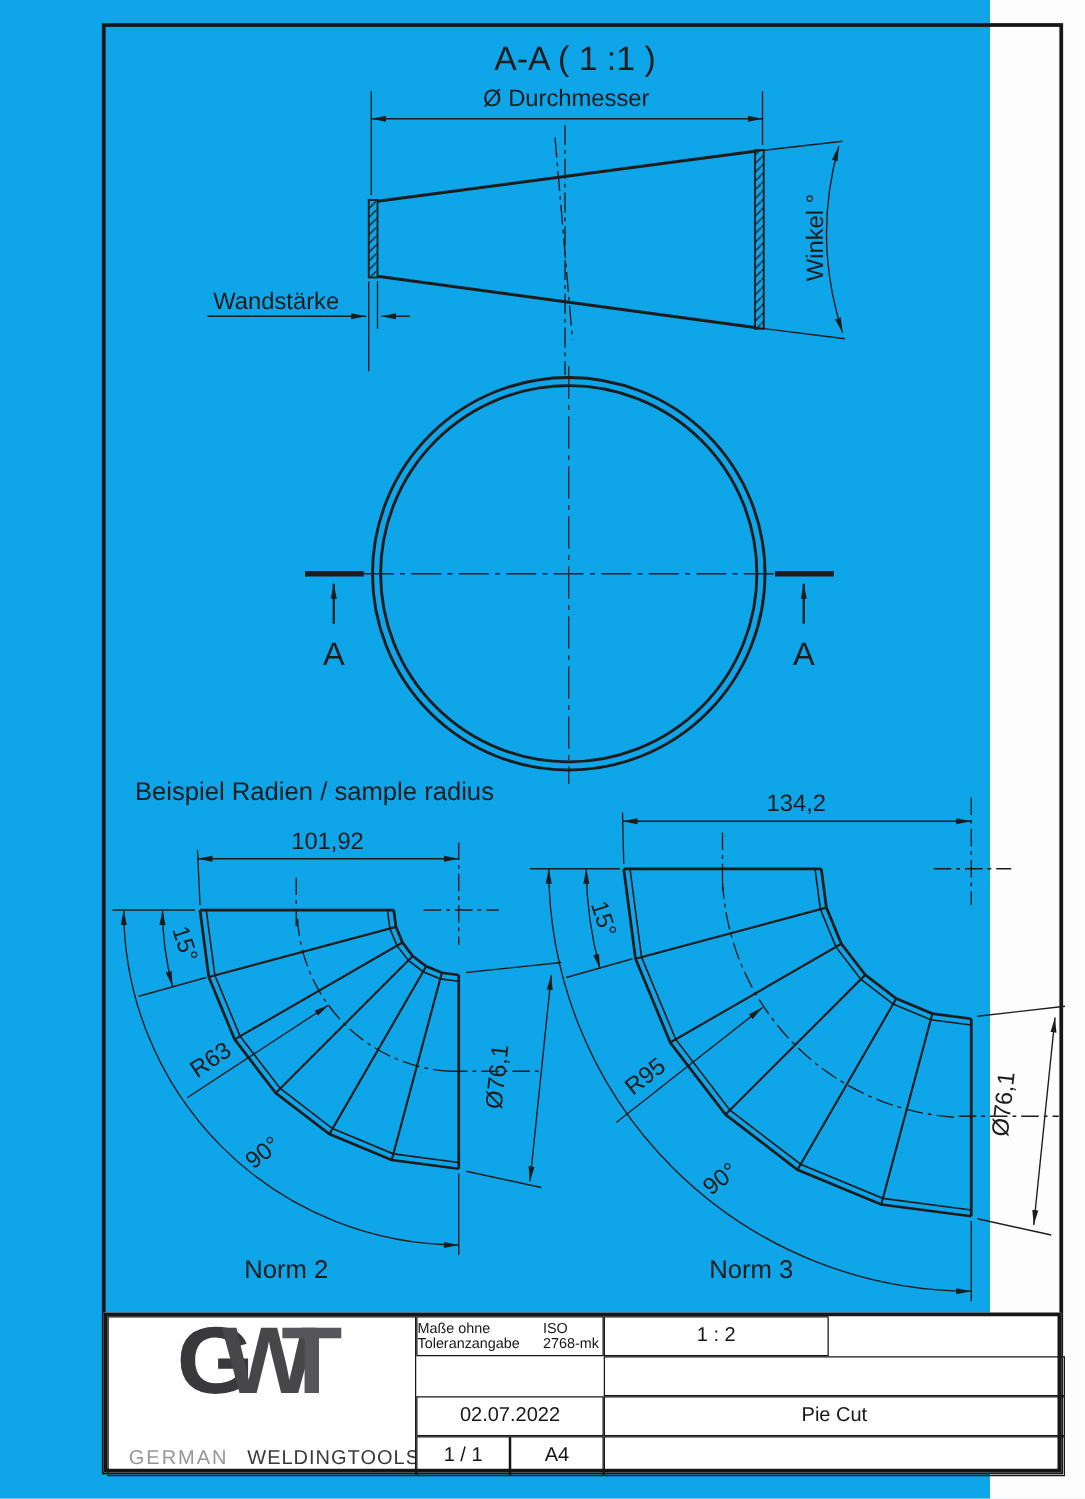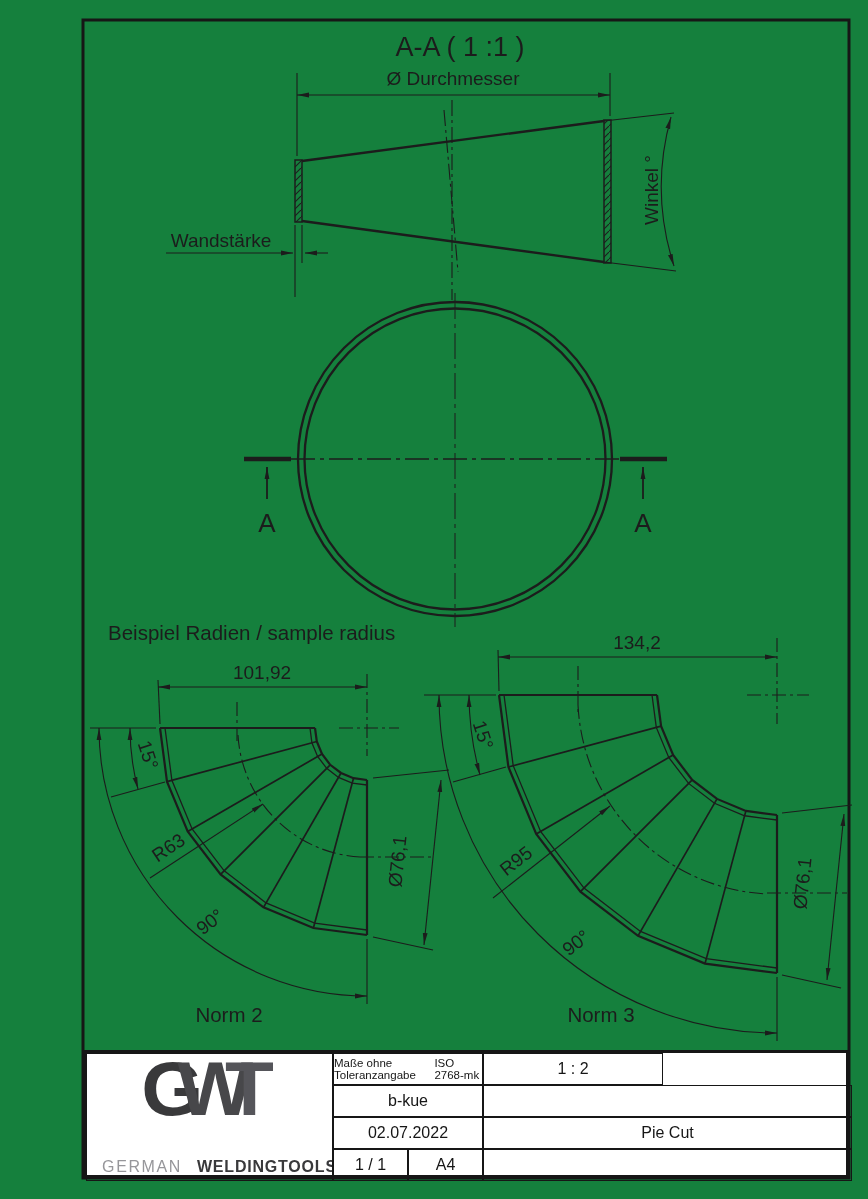--- a/index.html
+++ b/index.html
@@ -1,17 +1,17 @@
 <!DOCTYPE html>
 <html><head>
 <meta charset="utf-8">
 <style>
   html,body{margin:0;padding:0;background:#fdfdfd;width:868px;height:1199px;overflow:hidden;
     font-family:"Liberation Sans",sans-serif;}
-  #sheet{position:relative;width:868px;height:1199px;background:#15803d;}
+  #sheet{position:relative;width:792px;height:1199px;background:#0ea5e9;}
   svg{position:absolute;left:0;top:0;}
   svg text{fill:#1c1c1c;font-family:"Liberation Sans",sans-serif;}
 
   
   #titleblock{position:absolute;left:83px;top:1050px;width:766px;height:128px;
     display:grid;grid-template-columns:247px 75px 75px 180px 189px;
     grid-template-rows:32px 32px 32px 32px;box-sizing:border-box;
     border:3px solid #161616;background:#fff;}
   .tb-cell{border:1.2px solid #161616;box-sizing:border-box;display:flex;
     align-items:center;justify-content:center;color:#161616;overflow:hidden;}
@@ -19,21 +19,21 @@
   .tb-val{font-size:16px;}
   #logo-cell{grid-column:1;grid-row:1/5;flex-direction:column;justify-content:space-between;
     padding-bottom:4px;}
   .gwt{font-weight:bold;font-size:80px;line-height:70px;letter-spacing:-10px;
     transform:scaleY(.95);margin-right:14px;}
   .gwt .g{color:#39393b;}
   .gwt .w{color:#47474a;margin-left:-16px;}
   .gwt .t{color:#55555a;margin-left:-18px;}
   .brand{font-size:16px;margin-top:6px;white-space:nowrap;}
   .brand .light{color:#96969a;letter-spacing:1.6px;font-weight:400;margin-left:20px;}
-  .brand .bold{color:#39393b;letter-spacing:.8px;font-weight:bold;margin-left:15px;}
+  .brand .bold{color:#39393b;letter-spacing:.8px;font-weight:normal;margin-left:15px;}
 </style>
 </head>
 <body>
 
 <div id="sheet">
 
 <svg width="868" height="1199" viewBox="0 0 868 1199">
   <defs>
     <marker id="arr" markerWidth="14" markerHeight="8" refX="12" refY="3" orient="auto-start-reverse" markerUnits="userSpaceOnUse">
       <path d="M0,0.6 L12,3 L0,5.4 Z" fill="#1c1c1c"></path>
@@ -184,21 +184,20 @@
     <div class="gwt"><span class="g">G</span><span class="w">W</span><span class="t">T</span></div>
     <div class="brand"><span class="light">GERMAN</span><span class="bold">WELDINGTOOLS</span></div>
   </div>
 
   <div class="tb-cell tb-small" style="grid-column:2/4;grid-row:1">
     <span>Maße ohne Toleranzangabe</span>
     <span>ISO 2768-mk</span>
   </div>
   <div class="tb-cell tb-val" style="grid-column:4;grid-row:1">1 : 2</div>
 
-  <div class="tb-cell tb-val" style="grid-column:2/4;grid-row:2">b-kue</div>
   <div class="tb-cell" style="grid-column:4/6;grid-row:2"></div>
 
   <div class="tb-cell tb-val" style="grid-column:2/4;grid-row:3">02.07.2022</div>
   <div class="tb-cell tb-val" style="grid-column:4/6;grid-row:3">Pie Cut</div>
 
   <div class="tb-cell tb-val" style="grid-column:2;grid-row:4">1 / 1</div>
   <div class="tb-cell tb-val" style="grid-column:3;grid-row:4">A4</div>
   <div class="tb-cell" style="grid-column:4/6;grid-row:4"></div>
 </div>
 

